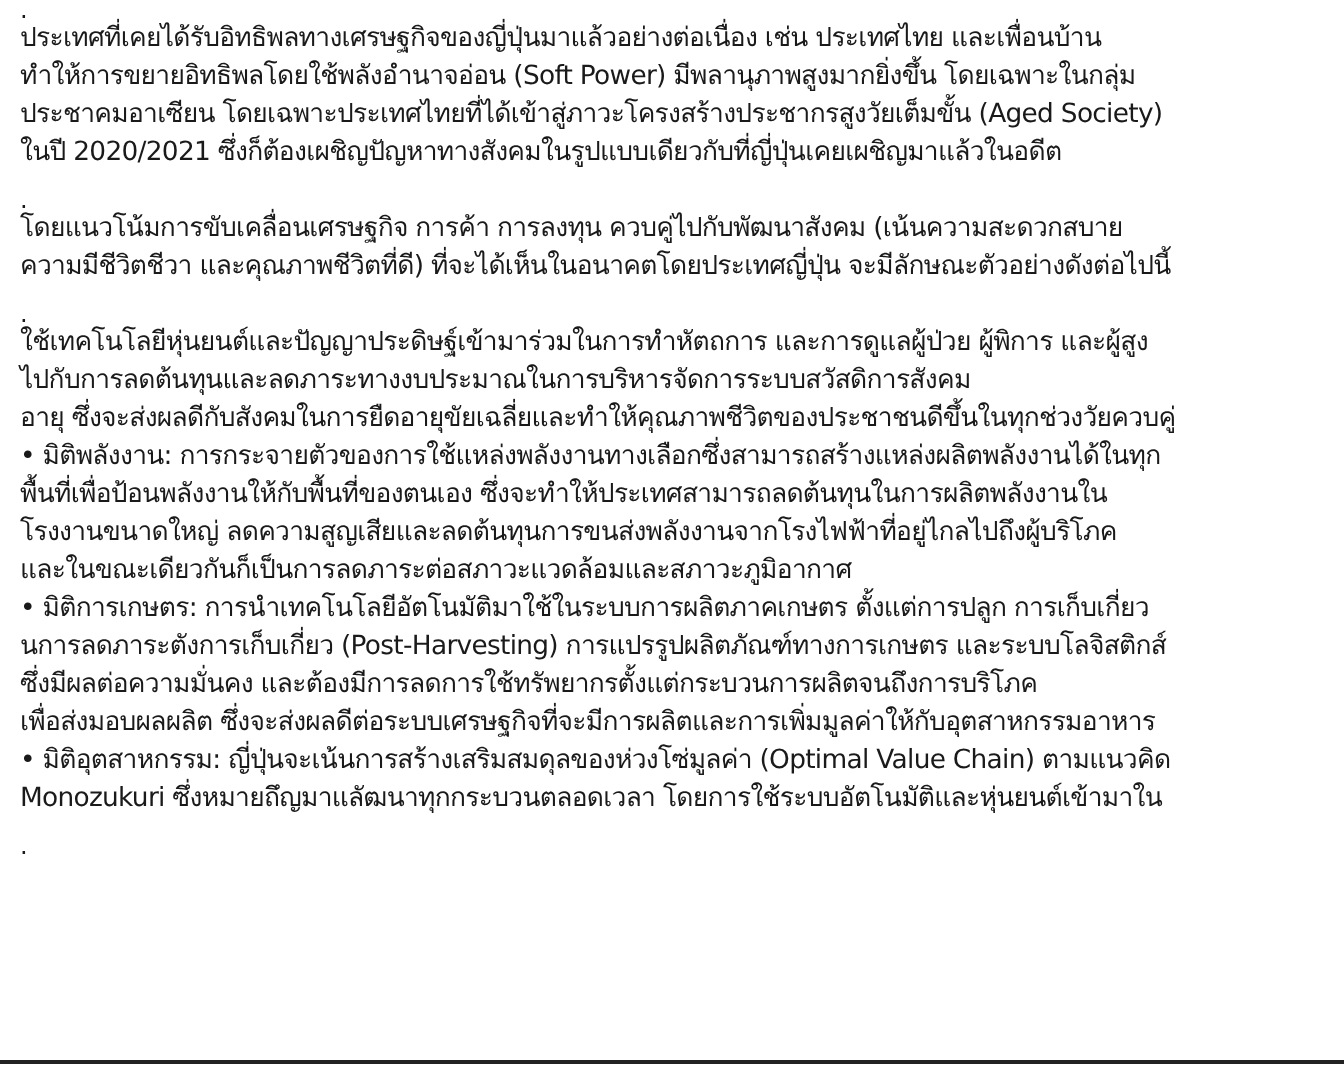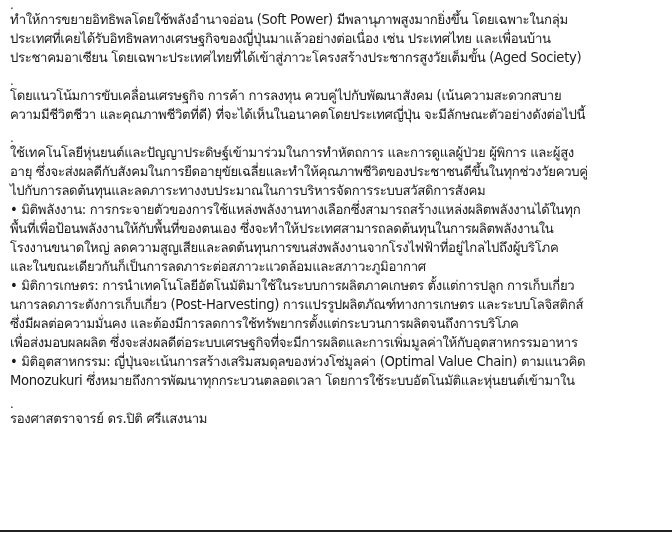--- a/index.html
+++ b/index.html
@@ -11,62 +11,62 @@
   .gap { height: 9px; }
   .bottom-rule { position: absolute; left: 0; right: 0; bottom: 1px; height: 2px; background: #222; }
 </style>
 </head>
 <body>
 
 <div class="content">
   <div class="line dot">.</div>
 
   <div>
+    <div class="line">ประเทศที่เคยได้รับอิทธิพลทางเศรษฐกิจของญี่ปุ่นมาแล้วอย่างต่อเนื่อง เช่น ประเทศไทย และเพื่อนบ้าน</div>
     <div class="line">ทำให้การขยายอิทธิพลโดยใช้พลังอำนาจอ่อน (Soft Power) มีพลานุภาพสูงมากยิ่งขึ้น โดยเฉพาะในกลุ่ม</div>
-    <div class="line">ประเทศที่เคยได้รับอิทธิพลทางเศรษฐกิจของญี่ปุ่นมาแล้วอย่างต่อเนื่อง เช่น ประเทศไทย และเพื่อนบ้าน</div>
     <div class="line">ประชาคมอาเซียน โดยเฉพาะประเทศไทยที่ได้เข้าสู่ภาวะโครงสร้างประชากรสูงวัยเต็มขั้น (Aged Society)</div>
+    <div class="line">ในปี 2020/2021 ซึ่งก็ต้องเผชิญปัญหาทางสังคมในรูปแบบเดียวกับที่ญี่ปุ่นเคยเผชิญมาแล้วในอดีต</div>
   </div>
 
   <div class="gap"></div>
   <div class="line dot">.</div>
 
   <div>
     <div class="line">โดยแนวโน้มการขับเคลื่อนเศรษฐกิจ การค้า การลงทุน ควบคู่ไปกับพัฒนาสังคม (เน้นความสะดวกสบาย</div>
     <div class="line">ความมีชีวิตชีวา และคุณภาพชีวิตที่ดี) ที่จะได้เห็นในอนาคตโดยประเทศญี่ปุ่น จะมีลักษณะตัวอย่างดังต่อไปนี้</div>
   </div>
 
   <div class="gap"></div>
   <div class="line dot">.</div>
 
   <div>
     <div class="line">ใช้เทคโนโลยีหุ่นยนต์และปัญญาประดิษฐ์เข้ามาร่วมในการทำหัตถการ และการดูแลผู้ป่วย ผู้พิการ และผู้สูง</div>
+    <div class="line">ไปกับการลดต้นทุนและลดภาระทางงบประมาณในการบริหารจัดการระบบสวัสดิการสังคม</div>
     <div class="line">อายุ ซึ่งจะส่งผลดีกับสังคมในการยืดอายุขัยเฉลี่ยและทำให้คุณภาพชีวิตของประชาชนดีขึ้นในทุกช่วงวัยควบคู่</div>
-    <div class="line">ไปกับการลดต้นทุนและลดภาระทางงบประมาณในการบริหารจัดการระบบสวัสดิการสังคม</div>
   </div>
 
   <div>
     <div class="line">• มิติพลังงาน: การกระจายตัวของการใช้แหล่งพลังงานทางเลือกซึ่งสามารถสร้างแหล่งผลิตพลังงานได้ในทุก</div>
     <div class="line">พื้นที่เพื่อป้อนพลังงานให้กับพื้นที่ของตนเอง ซึ่งจะทำให้ประเทศสามารถลดต้นทุนในการผลิตพลังงานใน</div>
     <div class="line">โรงงานขนาดใหญ่ ลดความสูญเสียและลดต้นทุนการขนส่งพลังงานจากโรงไฟฟ้าที่อยู่ไกลไปถึงผู้บริโภค</div>
     <div class="line">และในขณะเดียวกันก็เป็นการลดภาระต่อสภาวะแวดล้อมและสภาวะภูมิอากาศ</div>
   </div>
 
   <div>
     <div class="line">• มิติการเกษตร: การนำเทคโนโลยีอัตโนมัติมาใช้ในระบบการผลิตภาคเกษตร ตั้งแต่การปลูก การเก็บเกี่ยว</div>
     <div class="line">นการลดภาระตังการเก็บเกี่ยว (Post-Harvesting) การแปรรูปผลิตภัณฑ์ทางการเกษตร และระบบโลจิสติกส์</div>
     <div class="line">ซึ่งมีผลต่อความมั่นคง และต้องมีการลดการใช้ทรัพยากรตั้งแต่กระบวนการผลิตจนถึงการบริโภค</div>
     <div class="line">เพื่อส่งมอบผลผลิต ซึ่งจะส่งผลดีต่อระบบเศรษฐกิจที่จะมีการผลิตและการเพิ่มมูลค่าให้กับอุตสาหกรรมอาหาร</div>
   </div>
 
   <div>
     <div class="line">• มิติอุตสาหกรรม: ญี่ปุ่นจะเน้นการสร้างเสริมสมดุลของห่วงโซ่มูลค่า (Optimal Value Chain) ตามแนวคิด</div>
-    <div class="line">Monozukuri ซึ่งหมายถึงการพัฒนาทุกกระบวนตลอดเวลา โดยการใช้ระบบอัตโนมัติและหุ่นยนต์เข้ามาใน</div>
+    <div class="line">Monozukuri ซึ่งหมายถึญมาแลัฒนาทุกกระบวนตลอดเวลา โดยการใช้ระบบอัตโนมัติและหุ่นยนต์เข้ามาใน</div>
   </div>
 
   <div class="gap"></div>
   <div class="line dot">.</div>
 
   <div>
-    <div class="line">รองศาสตราจารย์ ดร.ปิติ ศรีแสงนาม</div>
   </div>
 </div>
 
 <div class="bottom-rule"></div>
 
 </body></html>

